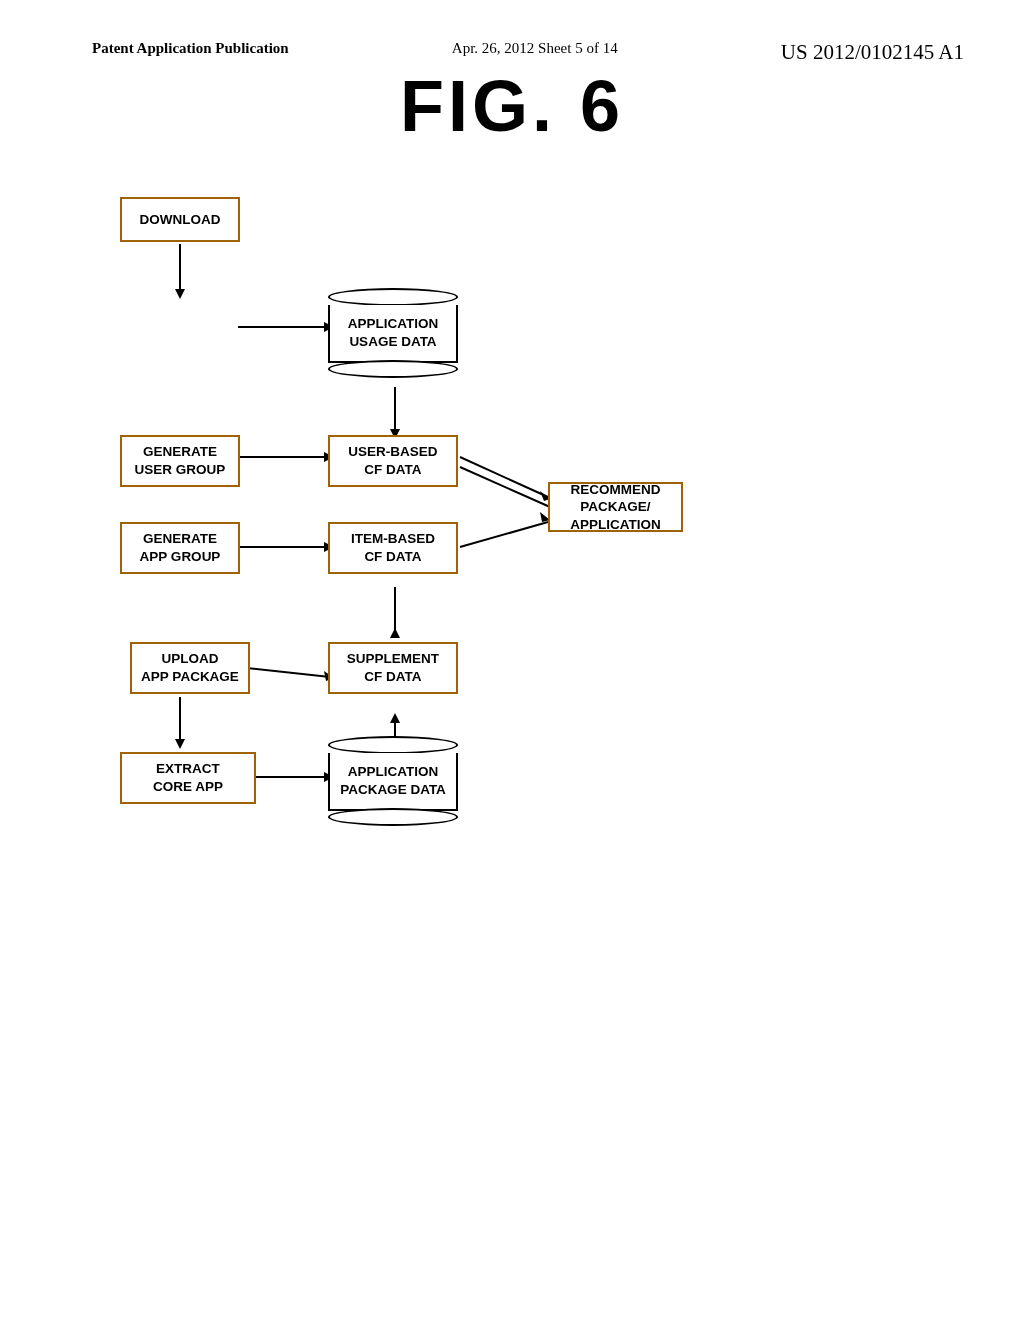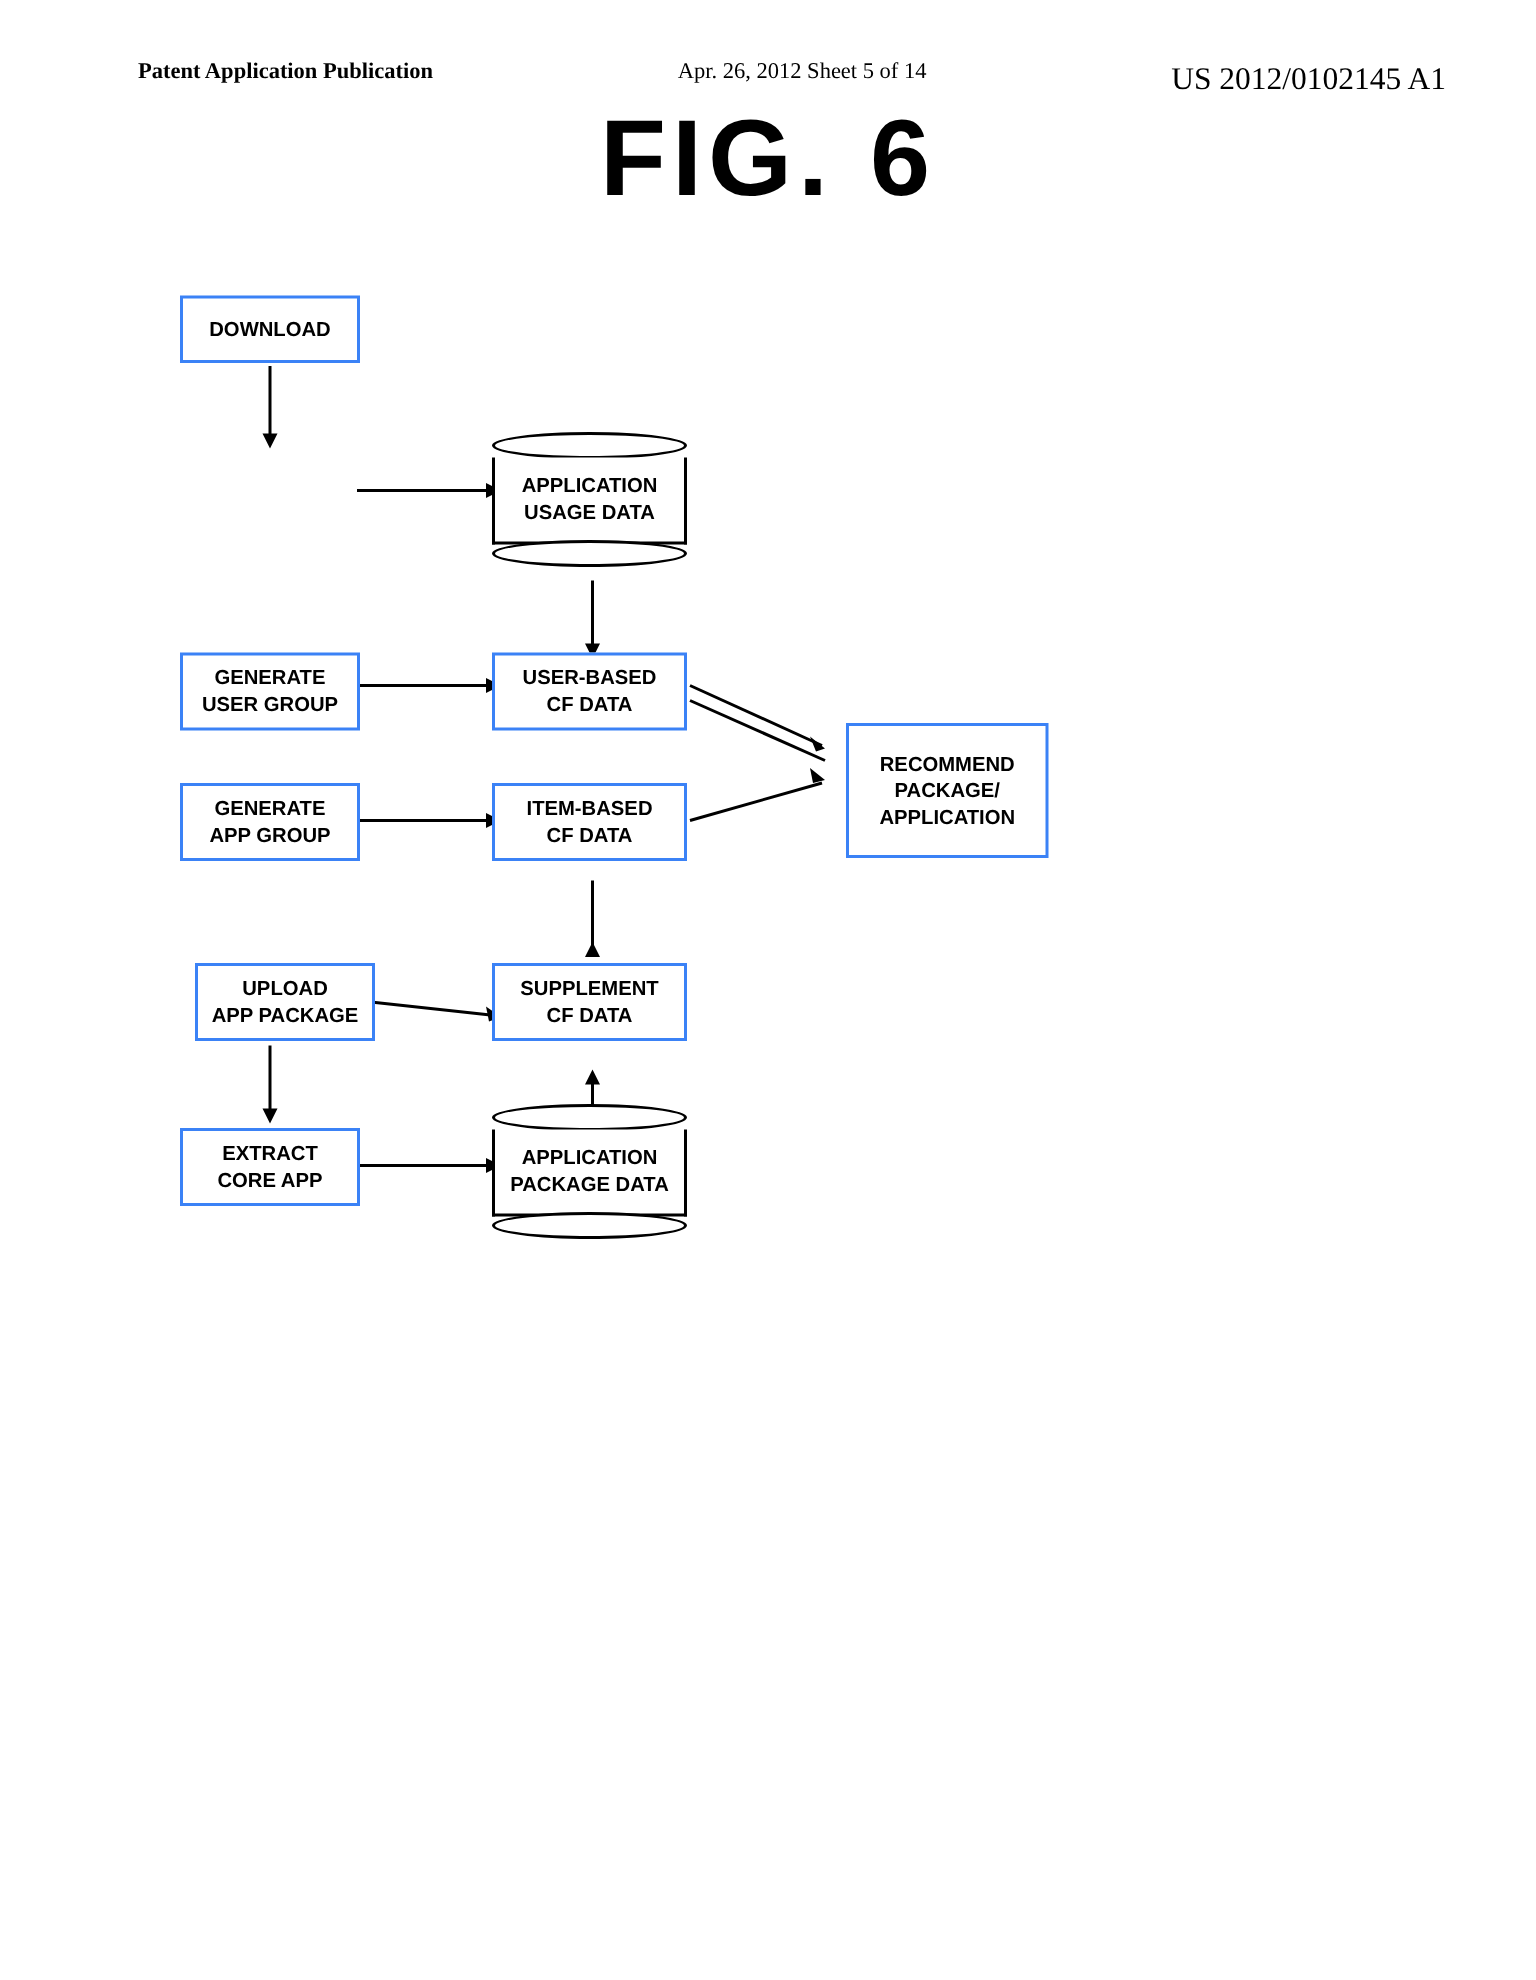--- a/index.html
+++ b/index.html
@@ -49,21 +49,21 @@
       position: relative;
       margin-top: 40px;
       margin-left: 60px;
       width: 880px;
       height: 700px;
     }
 
     
     .box {
       position: absolute;
-      border: 2px solid #3b82f6;
+      border: 2px solid #a16207;
       display: flex;
       align-items: center;
       justify-content: center;
       text-align: center;
       font-size: 13.5px;
       font-weight: bold;
       font-family: Arial, sans-serif;
       line-height: 1.3;
       background: #fff;
     }
@@ -190,21 +190,21 @@
   <div class="box" style="left:60px; top:248px; width:120px; height:52px;">
     <span style="white-space:pre-line;">GENERATE
 USER GROUP</span>
   </div>
 
   <div class="box" style="left:268px; top:248px; width:130px; height:52px;">
     <span style="white-space:pre-line;">USER-BASED
 CF DATA</span>
   </div>
 
-  <div class="box" style="left:504px; top:295px; width:135px; height:90px;">
+  <div class="box" style="left:488px; top:295px; width:135px; height:50px;">
     <span style="white-space:pre-line;">RECOMMEND
 PACKAGE/
 APPLICATION</span>
   </div>
 
   <div class="box" style="left:60px; top:335px; width:120px; height:52px;">
     <span style="white-space:pre-line;">GENERATE
 APP GROUP</span>
   </div>
 
@@ -216,21 +216,21 @@
   <div class="box" style="left:60px; top:455px; width:120px; height:52px;margin-left:10px;">
     <span style="white-space:pre-line;">UPLOAD
 APP PACKAGE</span>
   </div>
 
   <div class="box" style="left:268px; top:455px; width:130px; height:52px;justify-content:center;">
     <span style="white-space:pre-line;">SUPPLEMENT
 CF DATA</span>
   </div>
 
-  <div class="box" style="left:60px; top:565px; width:120px; height:52px;">
+  <div class="box" style="left:60px; top:565px; width:136px; height:52px;">
     <span style="white-space:pre-line;">EXTRACT
 CORE APP</span>
   </div>
 
   <div class="cylinder-wrap" style="left:268px; top:548px;">
     <div class="cylinder-top" style="width:130px; height:18px;"></div>
     <div class="cylinder" style="width:130px; height:58px; padding:4px 6px;">
       <span style="white-space:pre-line;">APPLICATION
 PACKAGE DATA</span>
     </div>

